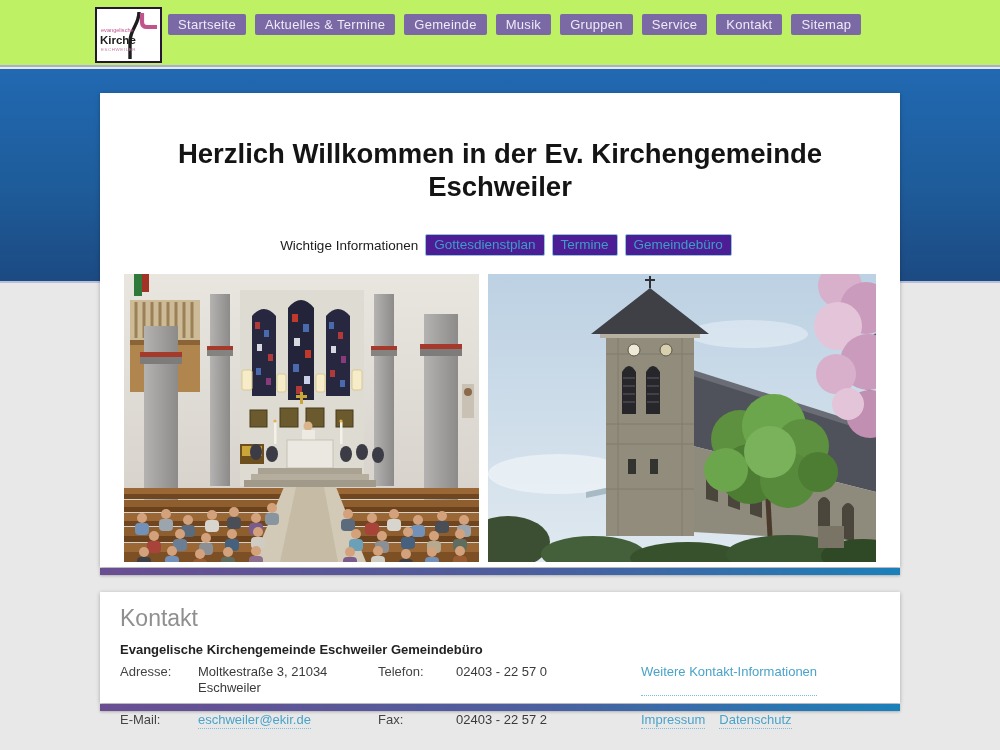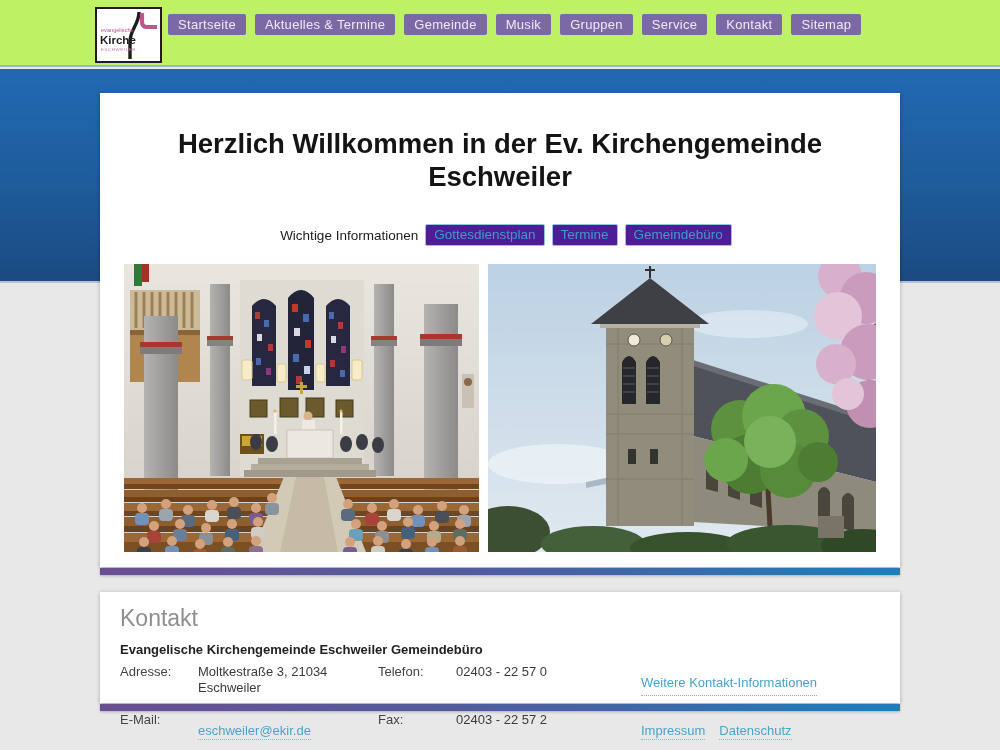--- a/index.html
+++ b/index.html
@@ -40,21 +40,21 @@
   .main-card { top:93px; height:474px; }
   .footer-card { top:592px; height:111px; padding:12px 20px; }
   .grad-bar {
     position:absolute; left:100px; width:800px; height:7px;
     background: linear-gradient(90deg,#6a4e92 0%, #4b5f9f 55%, #1b80ba 100%);
     box-shadow:0 1px 3px rgba(0,0,0,.25);
   }
   .bar1 { top:568px; } .bar2 { top:704px; }
   
   .welcome {
-    margin:34px 40px 0; text-align:center;
+    margin:44px 40px 0; text-align:center;
     font-size:27.5px; line-height:33px; font-weight:bold; color:#141414;
   }
   .info-row {
     margin-top:31px; display:flex; justify-content:center; align-items:center; gap:7px;
     font-size:13.5px; color:#1c1c1c;margin-left:12px;
   }
   .info-btn {
     background:#4c1d95; border:1px solid #8ec6dc; color:#3f9cc8;
     font-family:inherit; font-size:13.5px; padding:2px 8px 3px;
     border-radius:2px; cursor:pointer; white-space:nowrap;
@@ -64,21 +64,21 @@
   
   .kontakt-h { font-size:23px; font-weight:400; color:#8f8f8f; margin:1px 0 10px; }
   .org-line { font-size:13px; font-weight:bold; color:#222; margin-bottom:7px; }
   .contact-grid {
     display:grid; grid-template-columns:78px 180px 78px 185px auto;
     row-gap:16px; font-size:13px; color:#3a3a3a; line-height:16px;
   }
   .cg-label { color:#444; }
   a.link, .link {
     color:#4aa3c9; text-decoration:none; cursor:pointer;
-    border-bottom:1px dotted #7fbcd6; width:max-content;margin-top:11px;
+    border-bottom:1px dotted #7fbcd6; width:max-content;
   }
   .links-inline { display:flex; gap:14px; }
 </style>
 </head>
 <body>
 
 <div class="topbar">
   <div class="logo">
     <svg width="63" height="52" viewBox="0 0 63 52">
       <path d="M42,3 C42,16 33,20 33,33 L33,50" stroke="#1d1d1d" stroke-width="3.4" fill="none"></path>

